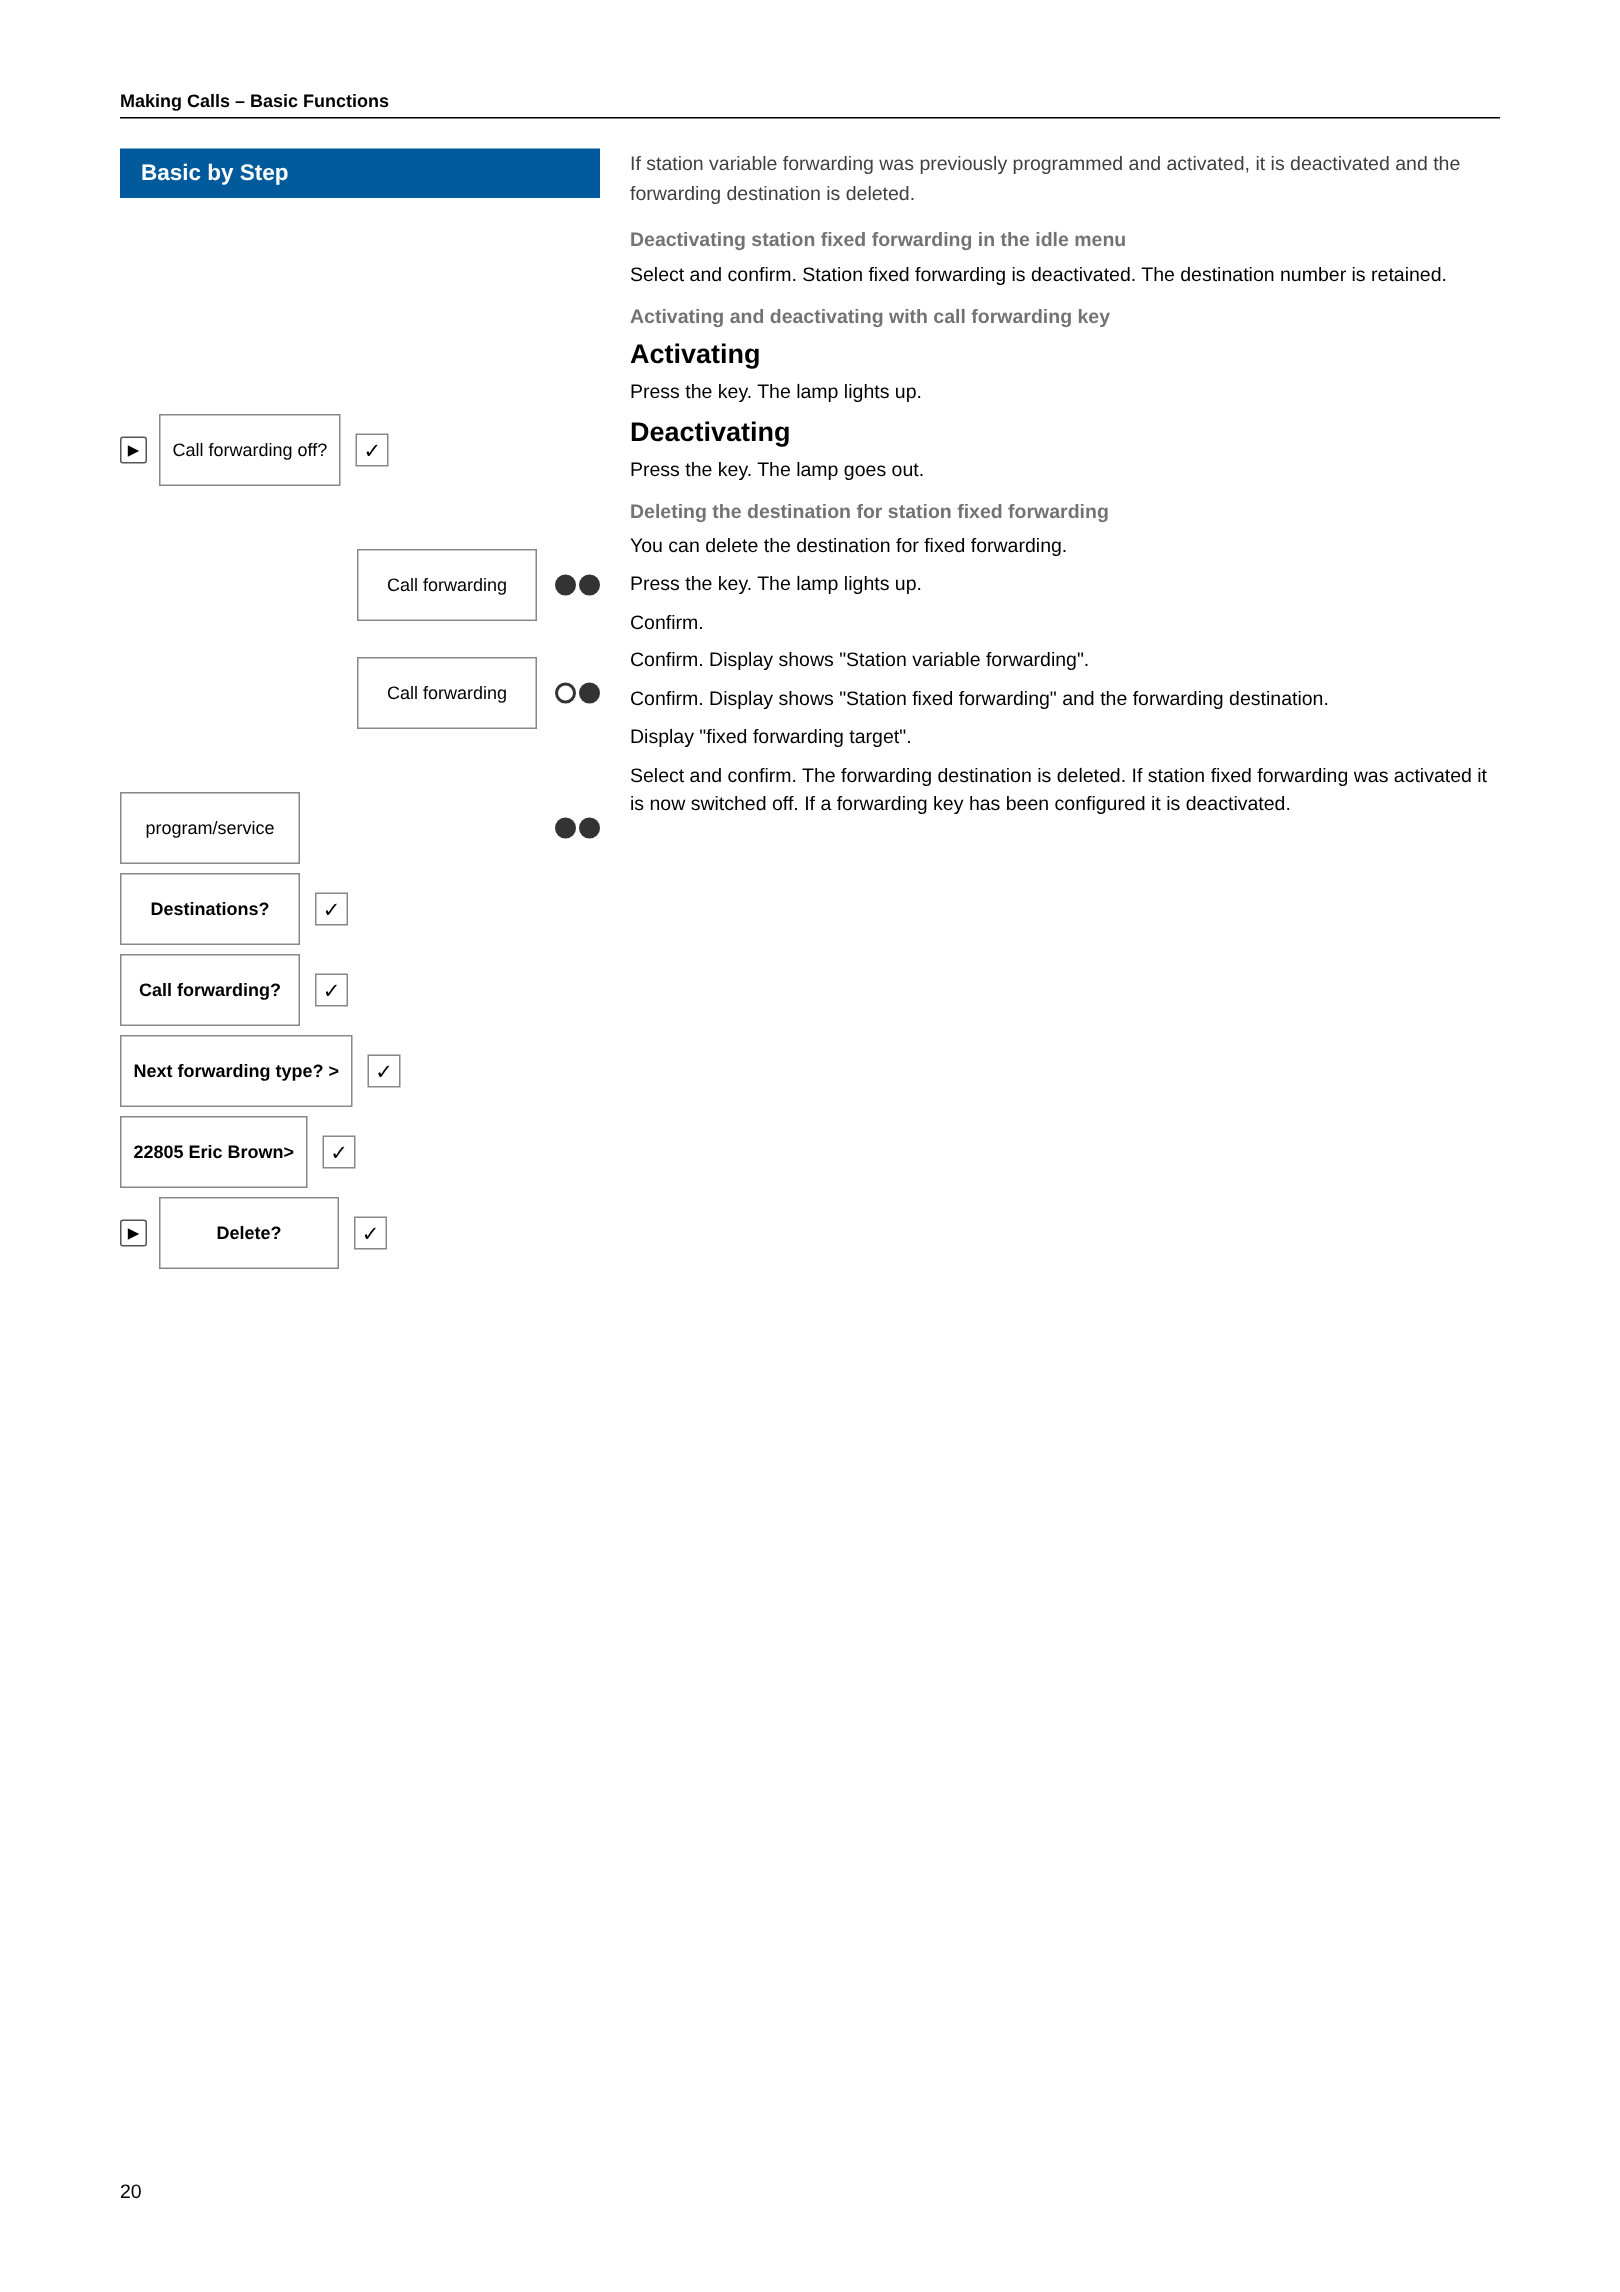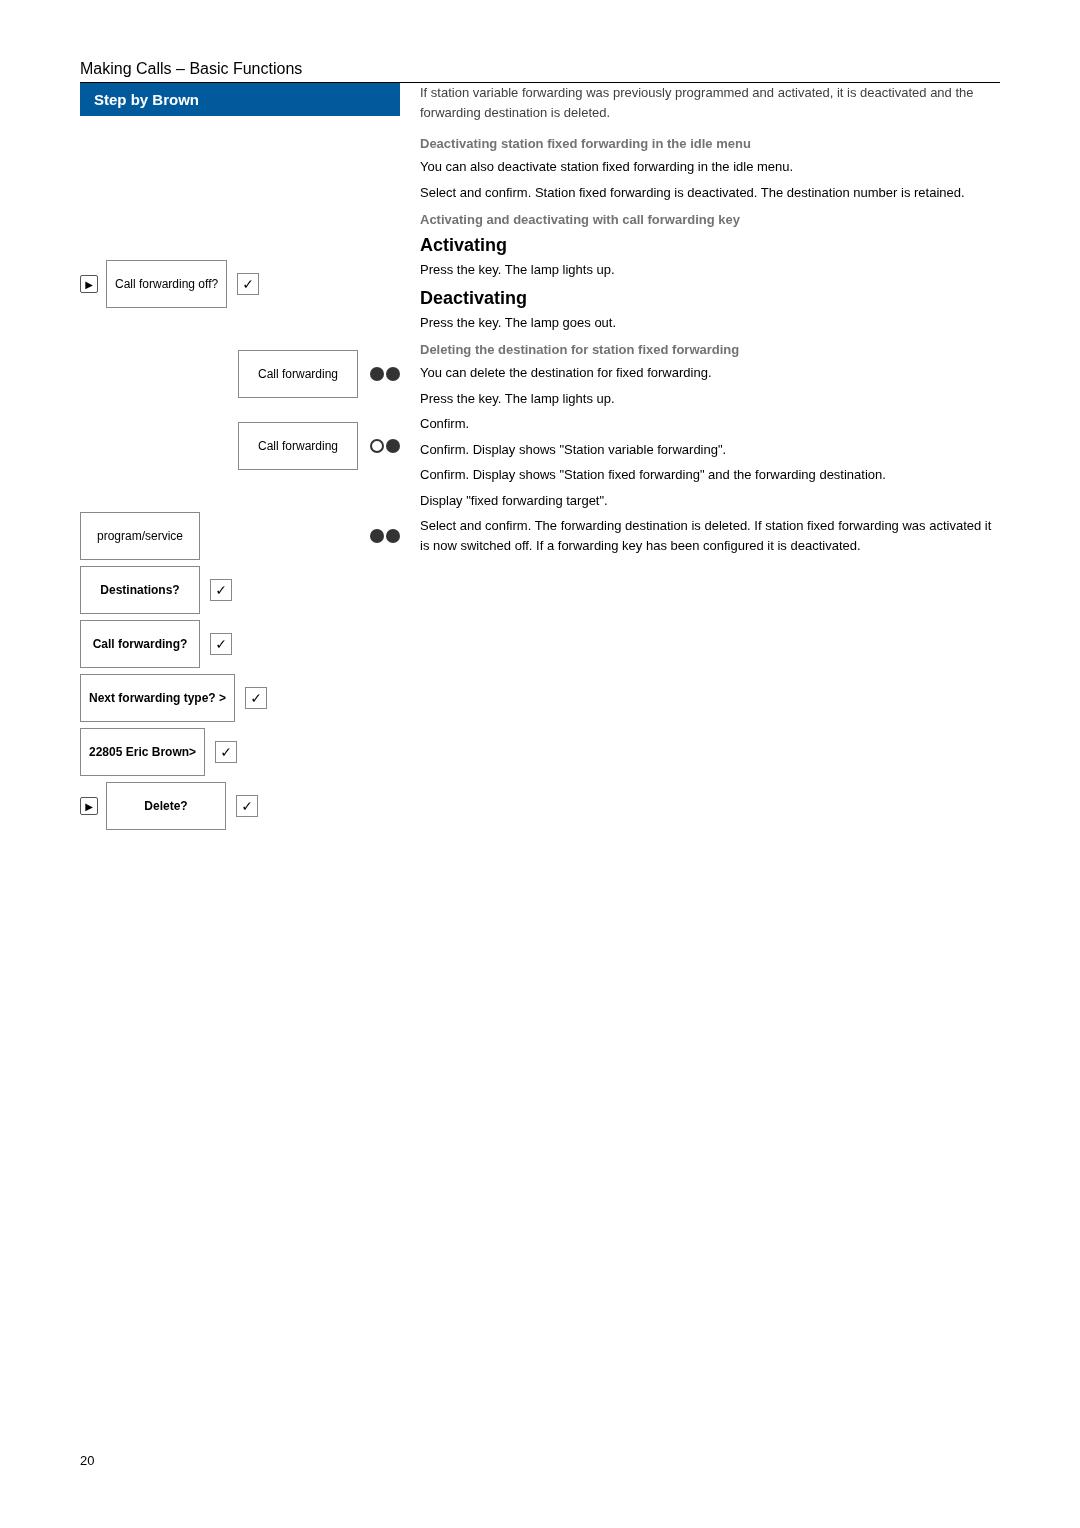--- a/index.html
+++ b/index.html
@@ -7,24 +7,25 @@
       font-family: Arial, Helvetica, sans-serif;
       font-size: 13px;
       background: #fff;
       color: #000;
       width: 1080px;
       min-height: 1528px;
       padding: 60px 80px 60px 80px;
     }
 
     .page-header {
-      font-size: 16px;
-      font-weight: normal;
+      font-size: 12px;
+      font-weight: bold;
       border-bottom: 1px solid #000;
       padding-bottom: 4px;
+      margin-bottom: 20px;
     }
 
     .main-layout {
       display: flex;
       gap: 0px;
       align-items: flex-start;
     }
 
     .left-col {
       width: 320px;
@@ -153,21 +154,21 @@
 <body>
 
 <div class="page-header">
   <span>Making Calls – Basic Functions</span>
 </div>
 
 <div class="main-layout">
 
   <div class="left-col">
     <div class="step-by-step-header">
-      <span>Step by Brown</span>
+      <span>Basic by Step</span>
     </div>
 
     <div style="height: 92px;"></div>
 
     <div style="height: 18px;"></div>
 
     <div style="height: 18px;"></div>
 
     <div class="left-item-row">
       <div class="arrow-icon">▶</div>
@@ -244,21 +245,20 @@
   </div>
 
   <div class="right-col">
 
     <p class="intro-text">If station variable forwarding was previously programmed and activated, it is deactivated and the forwarding destination is deleted.</p>
 
     <div class="section-heading">
       <span>Deactivating station fixed forwarding in the idle menu</span>
     </div>
 
-    <p class="body-text">You can also deactivate station fixed forwarding in the idle menu.</p>
 
     <p class="body-text">Select and confirm. Station fixed forwarding is deactivated. The destination number is retained.</p>
 
     <div class="section-heading">Activating and deactivating with call forwarding key</div>
 
     <p class="bold-heading">Activating</p>
     <p class="body-text">Press the key. The lamp lights up.</p>
 
     <p class="bold-heading">Deactivating</p>
     <p class="body-text">Press the key. The lamp goes out.</p>

